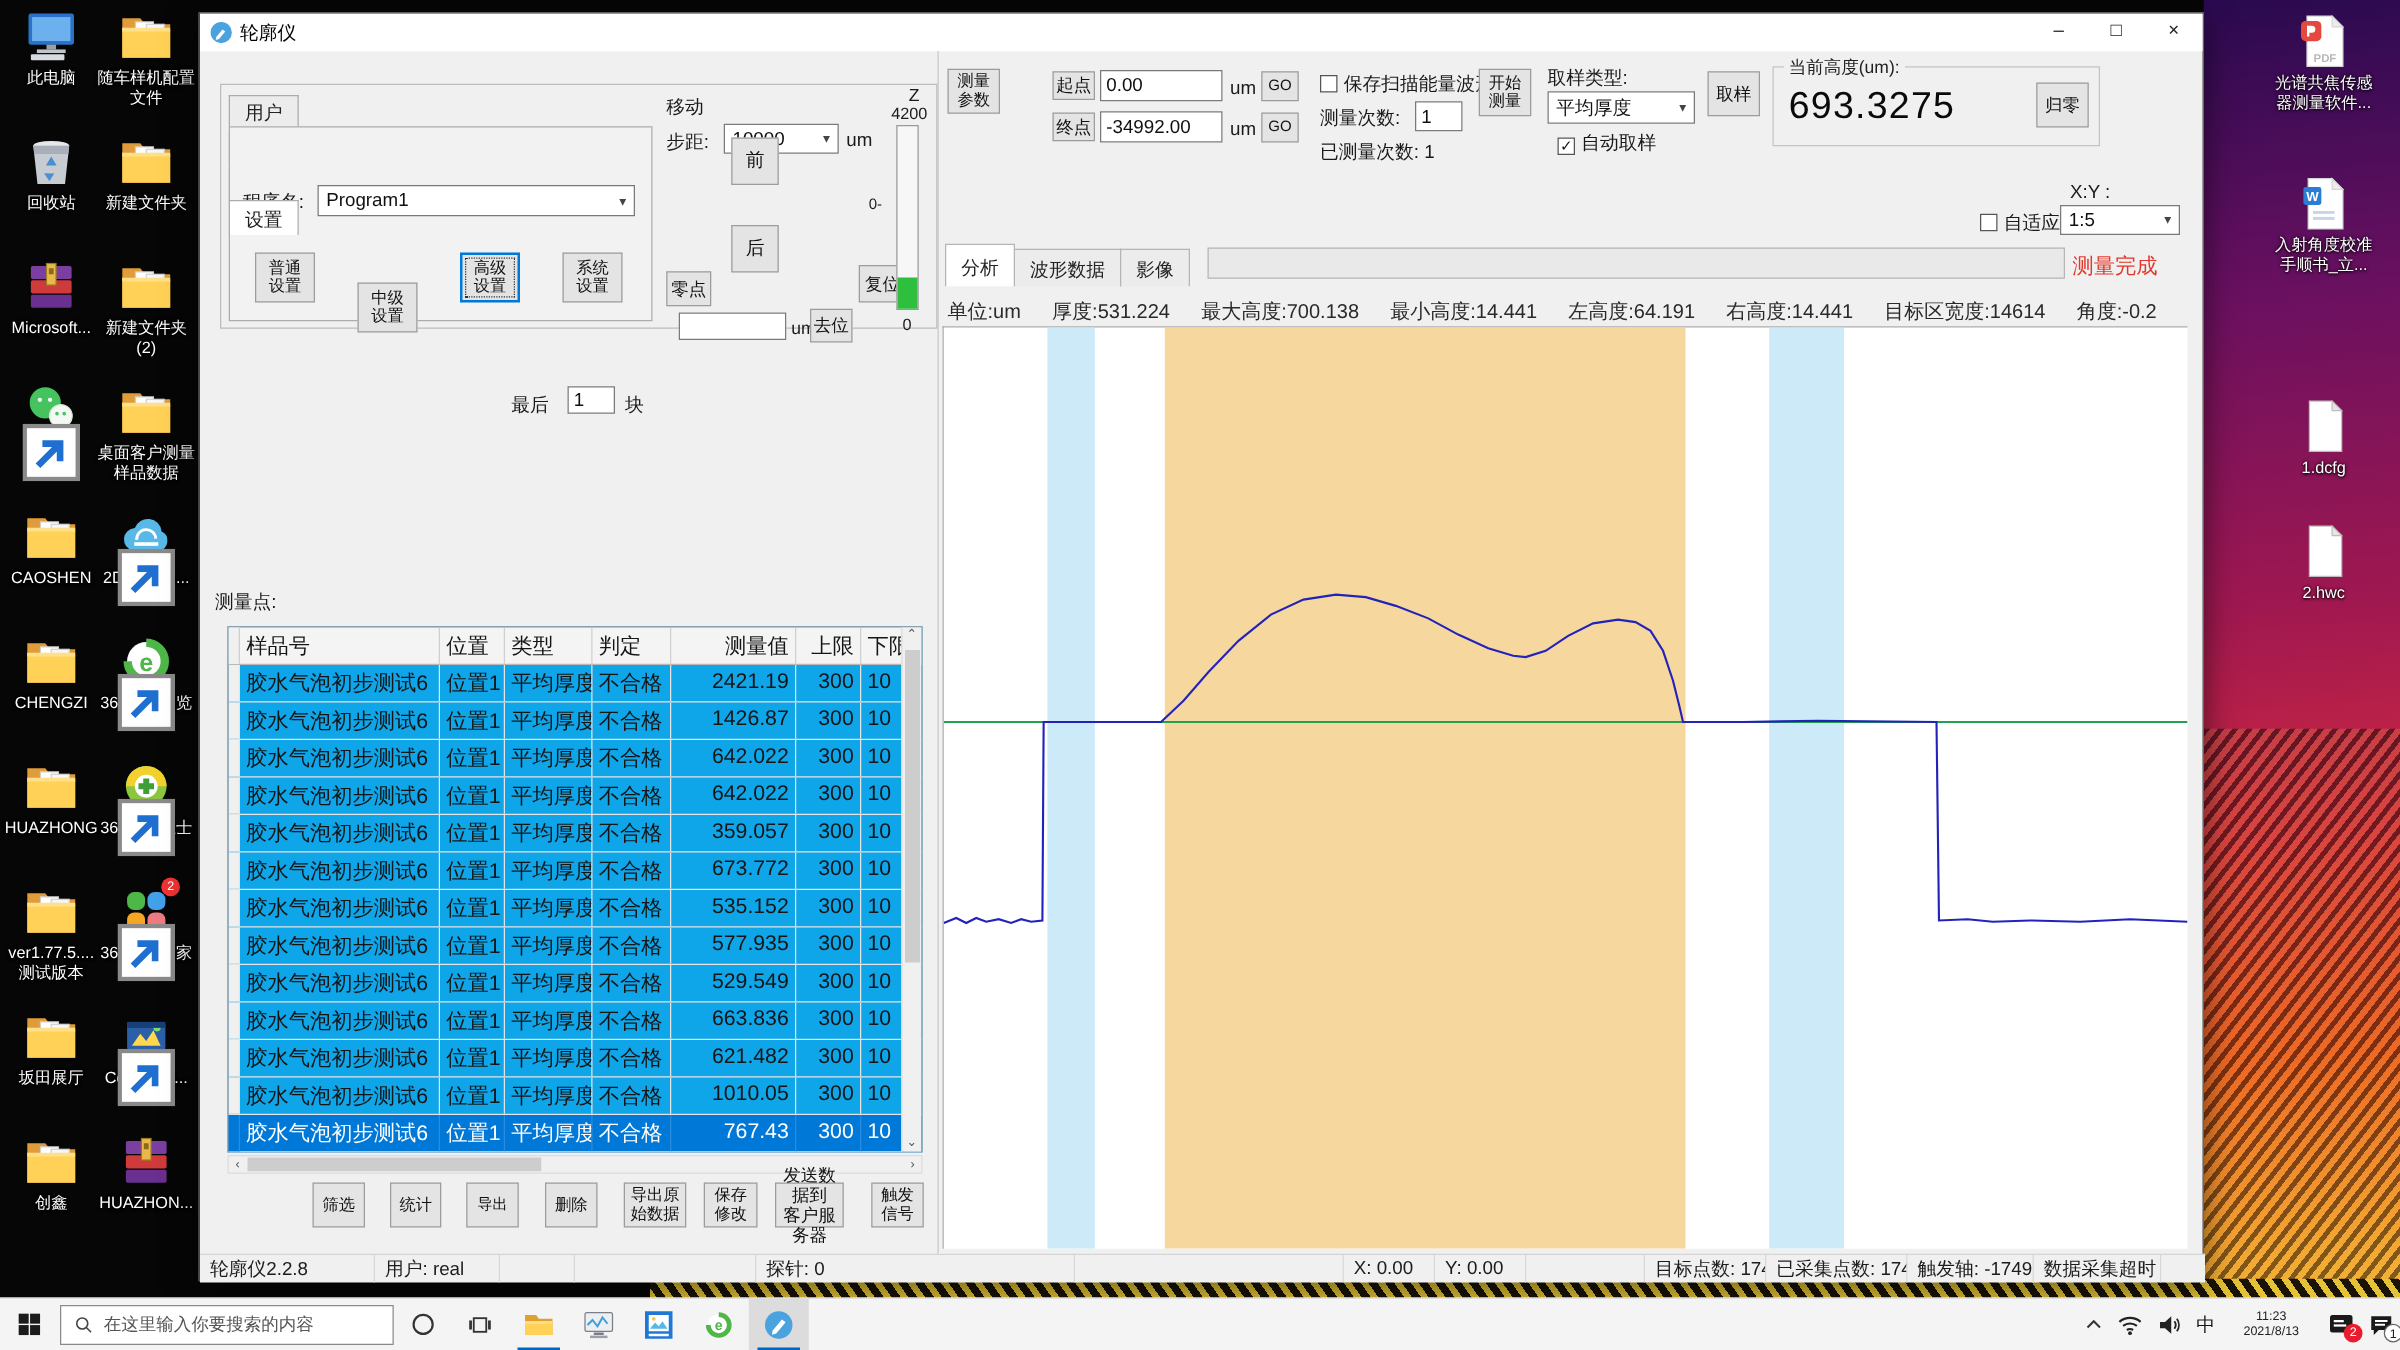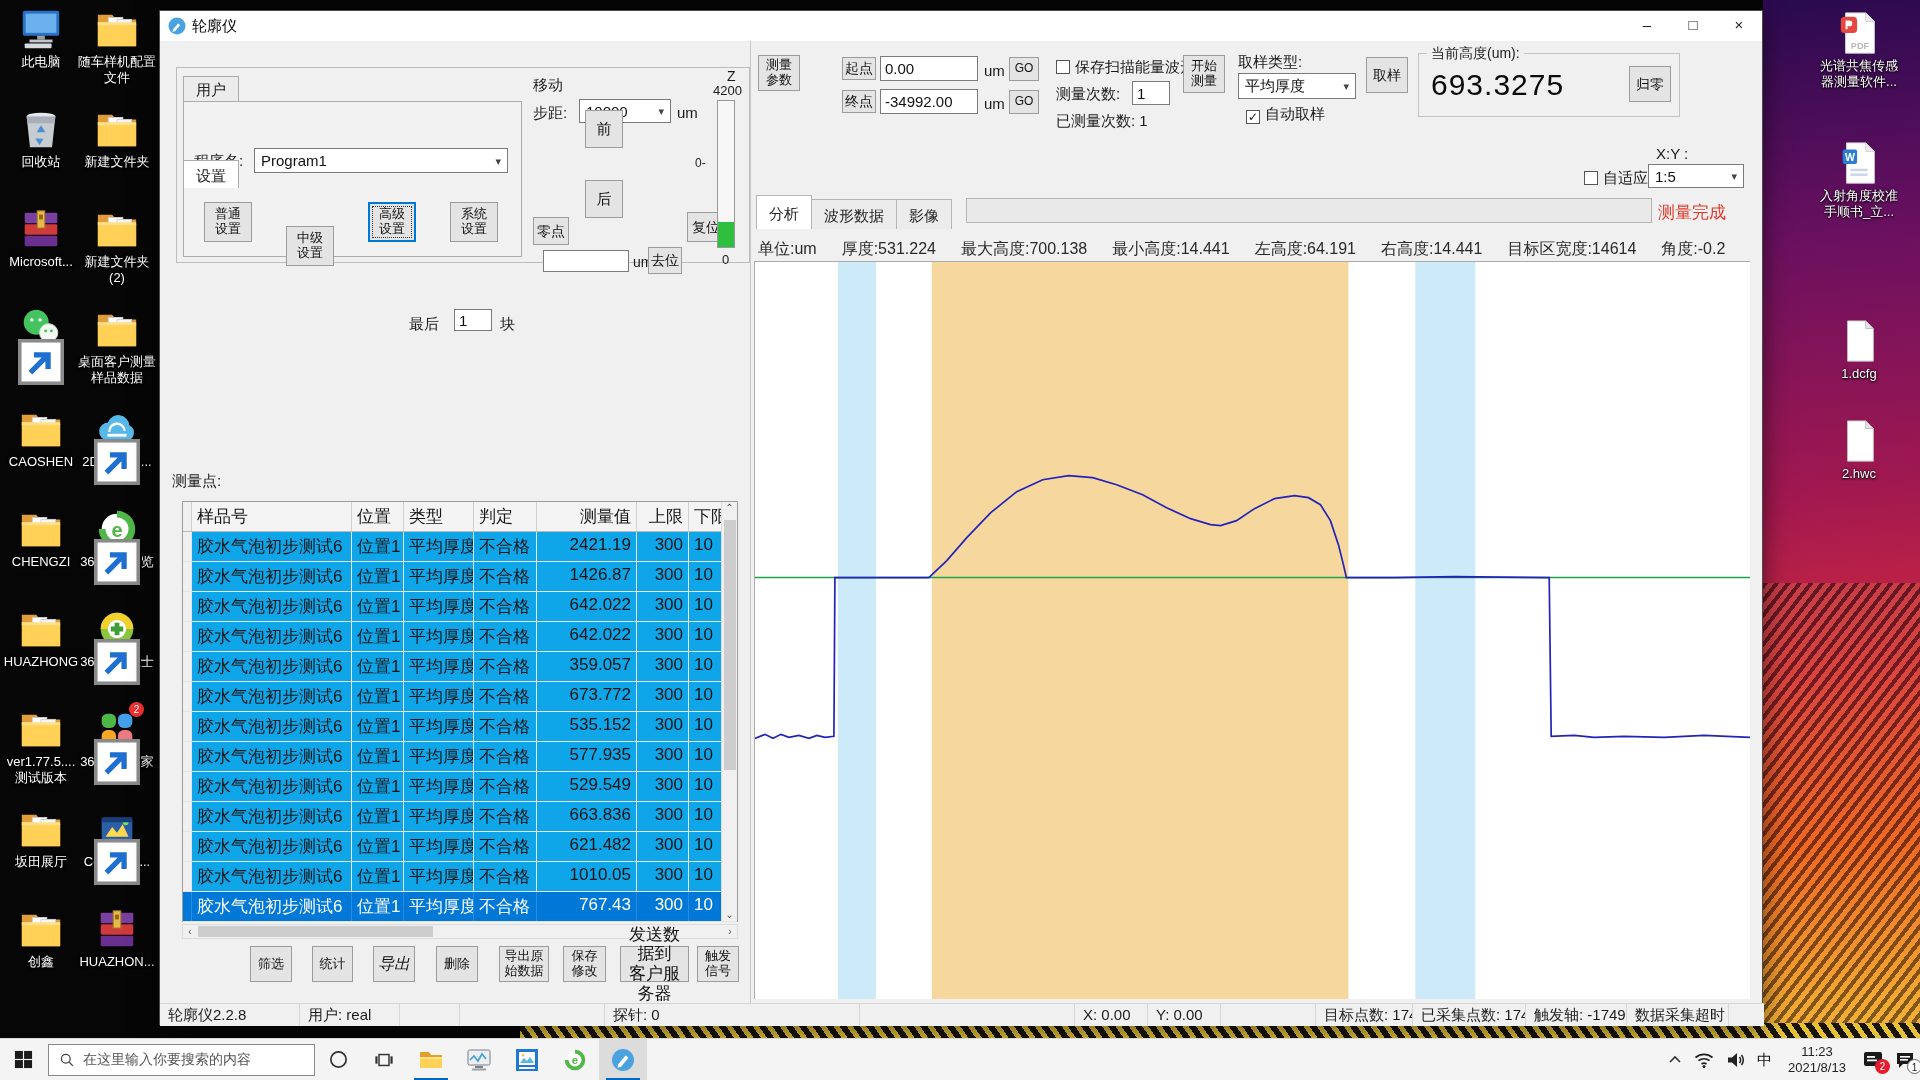--- a/index.html
+++ b/index.html
@@ -109,21 +109,21 @@
   .sbox { width:267px; height:32px; background:#fff; border:1px solid #8a8a8a; display:flex; align-items:center;
     padding-left:10px; margin-left:2px; }
   .sbox .ph { font-size:14px; color:#555; margin-left:8px; }
   .tapp { width:48px; height:42px; position:relative; display:flex; align-items:center; justify-content:center; }
   .tapp svg { width:26px; height:26px; }
   .tapp.active { background:#dcdcdc; }
   .tapp .uline { position:absolute; bottom:0; left:7px; right:7px; height:3px; background:#0067c0; }
   .tray { position:absolute; right:4px; top:0; height:42px; display:flex; align-items:center; gap:10px; }
   .tico { width:22px; height:22px; position:relative; }
   .tico svg { width:100%; height:100%; }
-  .clock { text-align:center; font-size:13px; color:#222; line-height:1.25; min-width:70px; }
+  .clock { text-align:center; font-size:10px; color:#222; line-height:1.25; min-width:70px; }
   .tbadge { position:absolute; right:-6px; bottom:-3px; min-width:15px; height:15px; border-radius:8px; background:#e81c2e;
     color:#fff; font-size:10px; line-height:15px; text-align:center; padding:0 3px; }
   .tbadge.light { background:#fff; color:#222; border:1px solid #666; }
 </style>
 </head>
 <body>
 
 <div>
   <div class="wp-right"></div>
   <div class="wp-stripe"></div>
@@ -615,27 +615,27 @@
         </div>
     </div>
     <div class="hscroll">
       <span class="harrow" style="left:0;">‹</span>
       <span class="hthumb"></span>
       <span class="harrow" style="right:0;">›</span>
     </div>
     <div id="table-buttons">
         <div class="btn" style="left: 90px; top: 935px; width: 42px; height: 36px; font-size: 13px;">筛选</div>
         <div class="btn" style="left: 152px; top: 935px; width: 41px; height: 36px; font-size: 13px;">统计</div>
-        <div class="btn" style="left: 213px; top: 935px; width: 42px; height: 36px; font-size: 16px; font-style: italic;">导出</div>
+        <div class="btn" style="left: 213px; top: 935px; width: 42px; height: 36px; font-size: 12px;">导出</div>
         <div class="btn" style="left: 276px; top: 935px; width: 42px; height: 36px; font-size: 13px;">删除</div>
         <div class="btn" style="left: 339px; top: 935px; width: 50px; height: 36px; font-size: 13px;">导出原
 始数据</div>
         <div class="btn" style="left: 403px; top: 935px; width: 43px; height: 36px; font-size: 13px;">保存
 修改</div>
-        <div class="btn" style="left: 460px; top: 935px; width: 69px; height: 36px; font-size: 17px;">发送数据到
+        <div class="btn" style="left: 460px; top: 935px; width: 55px; height: 36px; font-size: 14px;">发送数据到
 客户服务器</div>
         <div class="btn" style="left: 537px; top: 935px; width: 42px; height: 36px; font-size: 13px;">触发
 信号</div>
       </div>
 
     <div class="btn" style="left:598px;top:44px;width:42px;height:36px;">测量
 参数</div>
     <div class="btn" style="left:682px;top:46px;width:34px;height:23px;font-size:14px;">起点</div>
     <input class="tinput" style="left: 720px; top: 45px; width: 98px; height: 25px;" value="0.00">
     <span class="lbl" style="left:824px;top:51px;">um</span>

